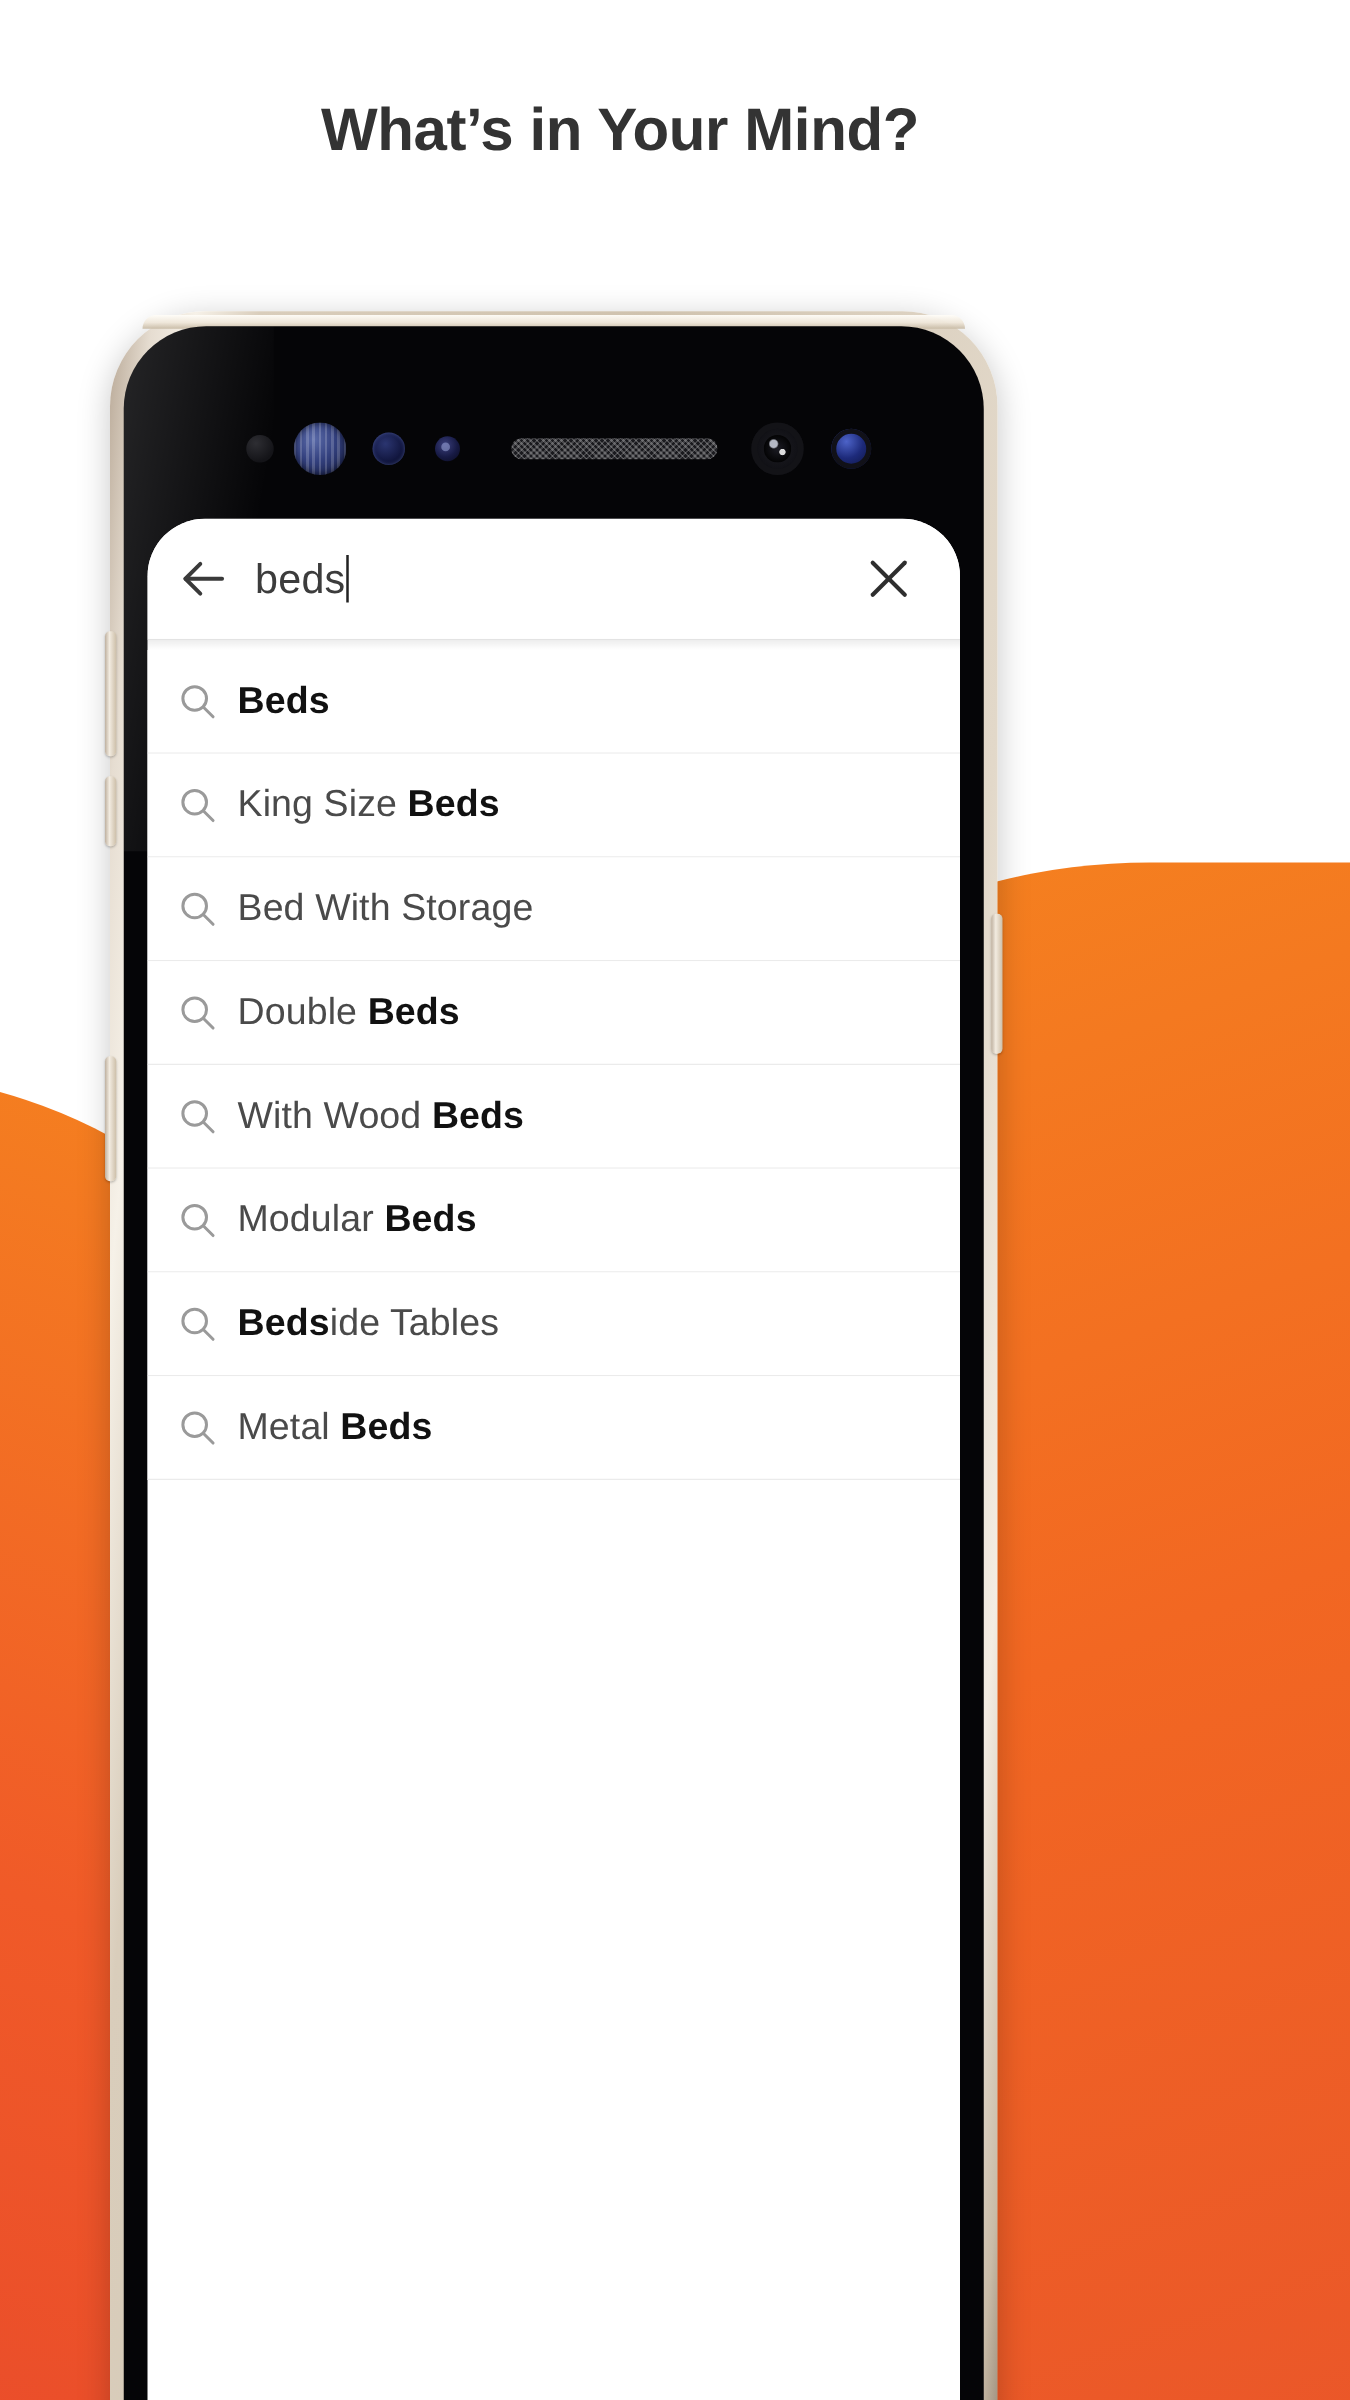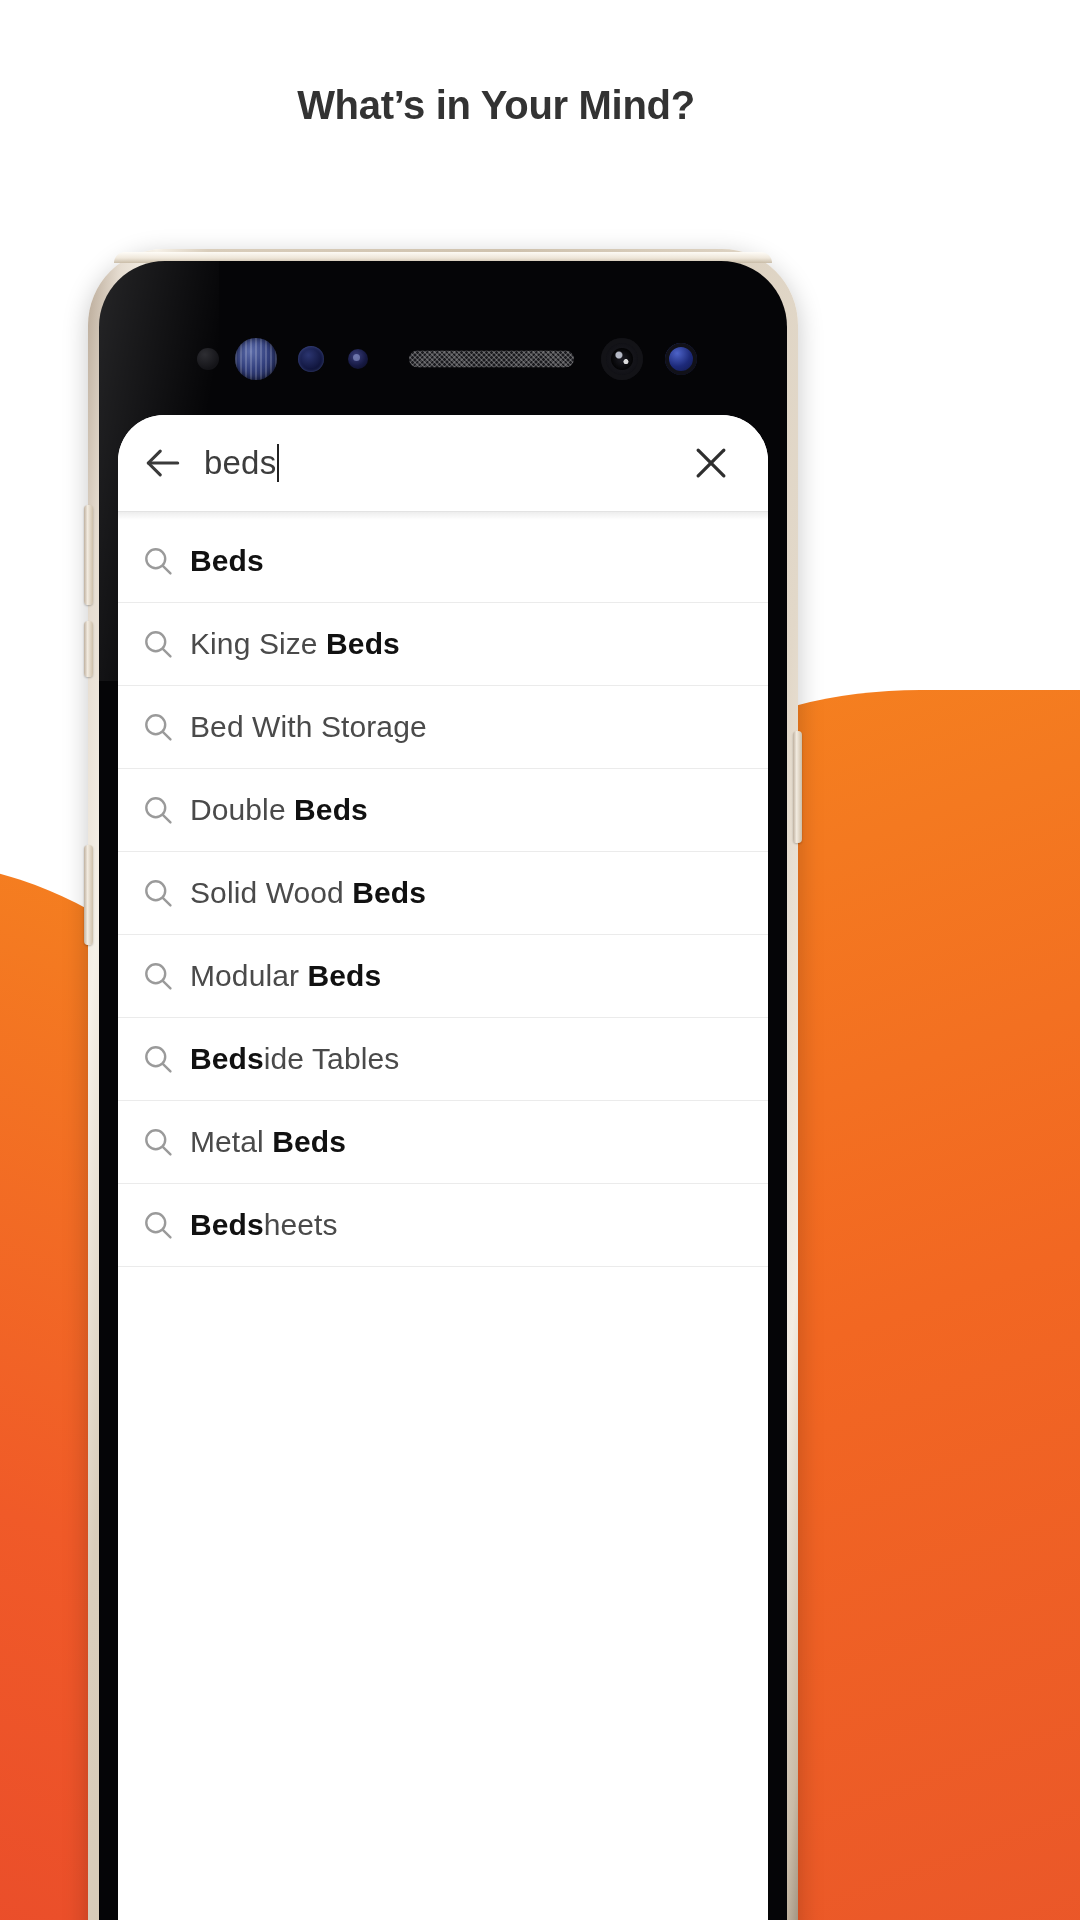--- a/index.html
+++ b/index.html
@@ -46,21 +46,21 @@
 
   
   .headline {
     position: absolute;
     top: 74px;
     left: 0;
     width: 992px;
     text-align: center;
     z-index: 5;
     color: #333333;
-    font-size: 40px;
+    font-size: 48px;
     font-weight: bold;
     line-height: 62px;
     letter-spacing: -0.3px;
   }
   .headline .line { display: block; }
 
   
   .phone {
     position: absolute;
     left: 88px;
@@ -405,21 +405,21 @@
             </div>
             <div class="sugg-text"><span>Double </span><b>Beds</b></div>
           </div>
           <div class="sugg-row">
             <div class="sugg-icon">
               <svg width="36" height="36" viewBox="0 0 24 24" fill="none" stroke="#9a9a9a" stroke-width="1.6" stroke-linecap="round">
                 <circle cx="10.5" cy="10.5" r="6.3"></circle>
                 <line x1="15.2" y1="15.2" x2="20.3" y2="20.3"></line>
               </svg>
             </div>
-            <div class="sugg-text"><span>Solid Wood </span><b>Beds</b></div>
+            <div class="sugg-text"><span>With Wood </span><b>Beds</b></div>
           </div>
           <div class="sugg-row">
             <div class="sugg-icon">
               <svg width="36" height="36" viewBox="0 0 24 24" fill="none" stroke="#9a9a9a" stroke-width="1.6" stroke-linecap="round">
                 <circle cx="10.5" cy="10.5" r="6.3"></circle>
                 <line x1="15.2" y1="15.2" x2="20.3" y2="20.3"></line>
               </svg>
             </div>
             <div class="sugg-text"><span>Modular </span><b>Beds</b></div>
           </div>
@@ -433,27 +433,18 @@
             <div class="sugg-text"><b>Beds</b><span>ide Tables</span></div>
           </div>
           <div class="sugg-row">
             <div class="sugg-icon">
               <svg width="36" height="36" viewBox="0 0 24 24" fill="none" stroke="#9a9a9a" stroke-width="1.6" stroke-linecap="round">
                 <circle cx="10.5" cy="10.5" r="6.3"></circle>
                 <line x1="15.2" y1="15.2" x2="20.3" y2="20.3"></line>
               </svg>
             </div>
             <div class="sugg-text"><span>Metal </span><b>Beds</b></div>
-          </div>
-          <div class="sugg-row">
-            <div class="sugg-icon">
-              <svg width="36" height="36" viewBox="0 0 24 24" fill="none" stroke="#9a9a9a" stroke-width="1.6" stroke-linecap="round">
-                <circle cx="10.5" cy="10.5" r="6.3"></circle>
-                <line x1="15.2" y1="15.2" x2="20.3" y2="20.3"></line>
-              </svg>
-            </div>
-            <div class="sugg-text"><b>Beds</b><span>heets</span></div>
           </div>
         </div>
 
     </div>
   </div>
 </div>
 
 </body></html>

